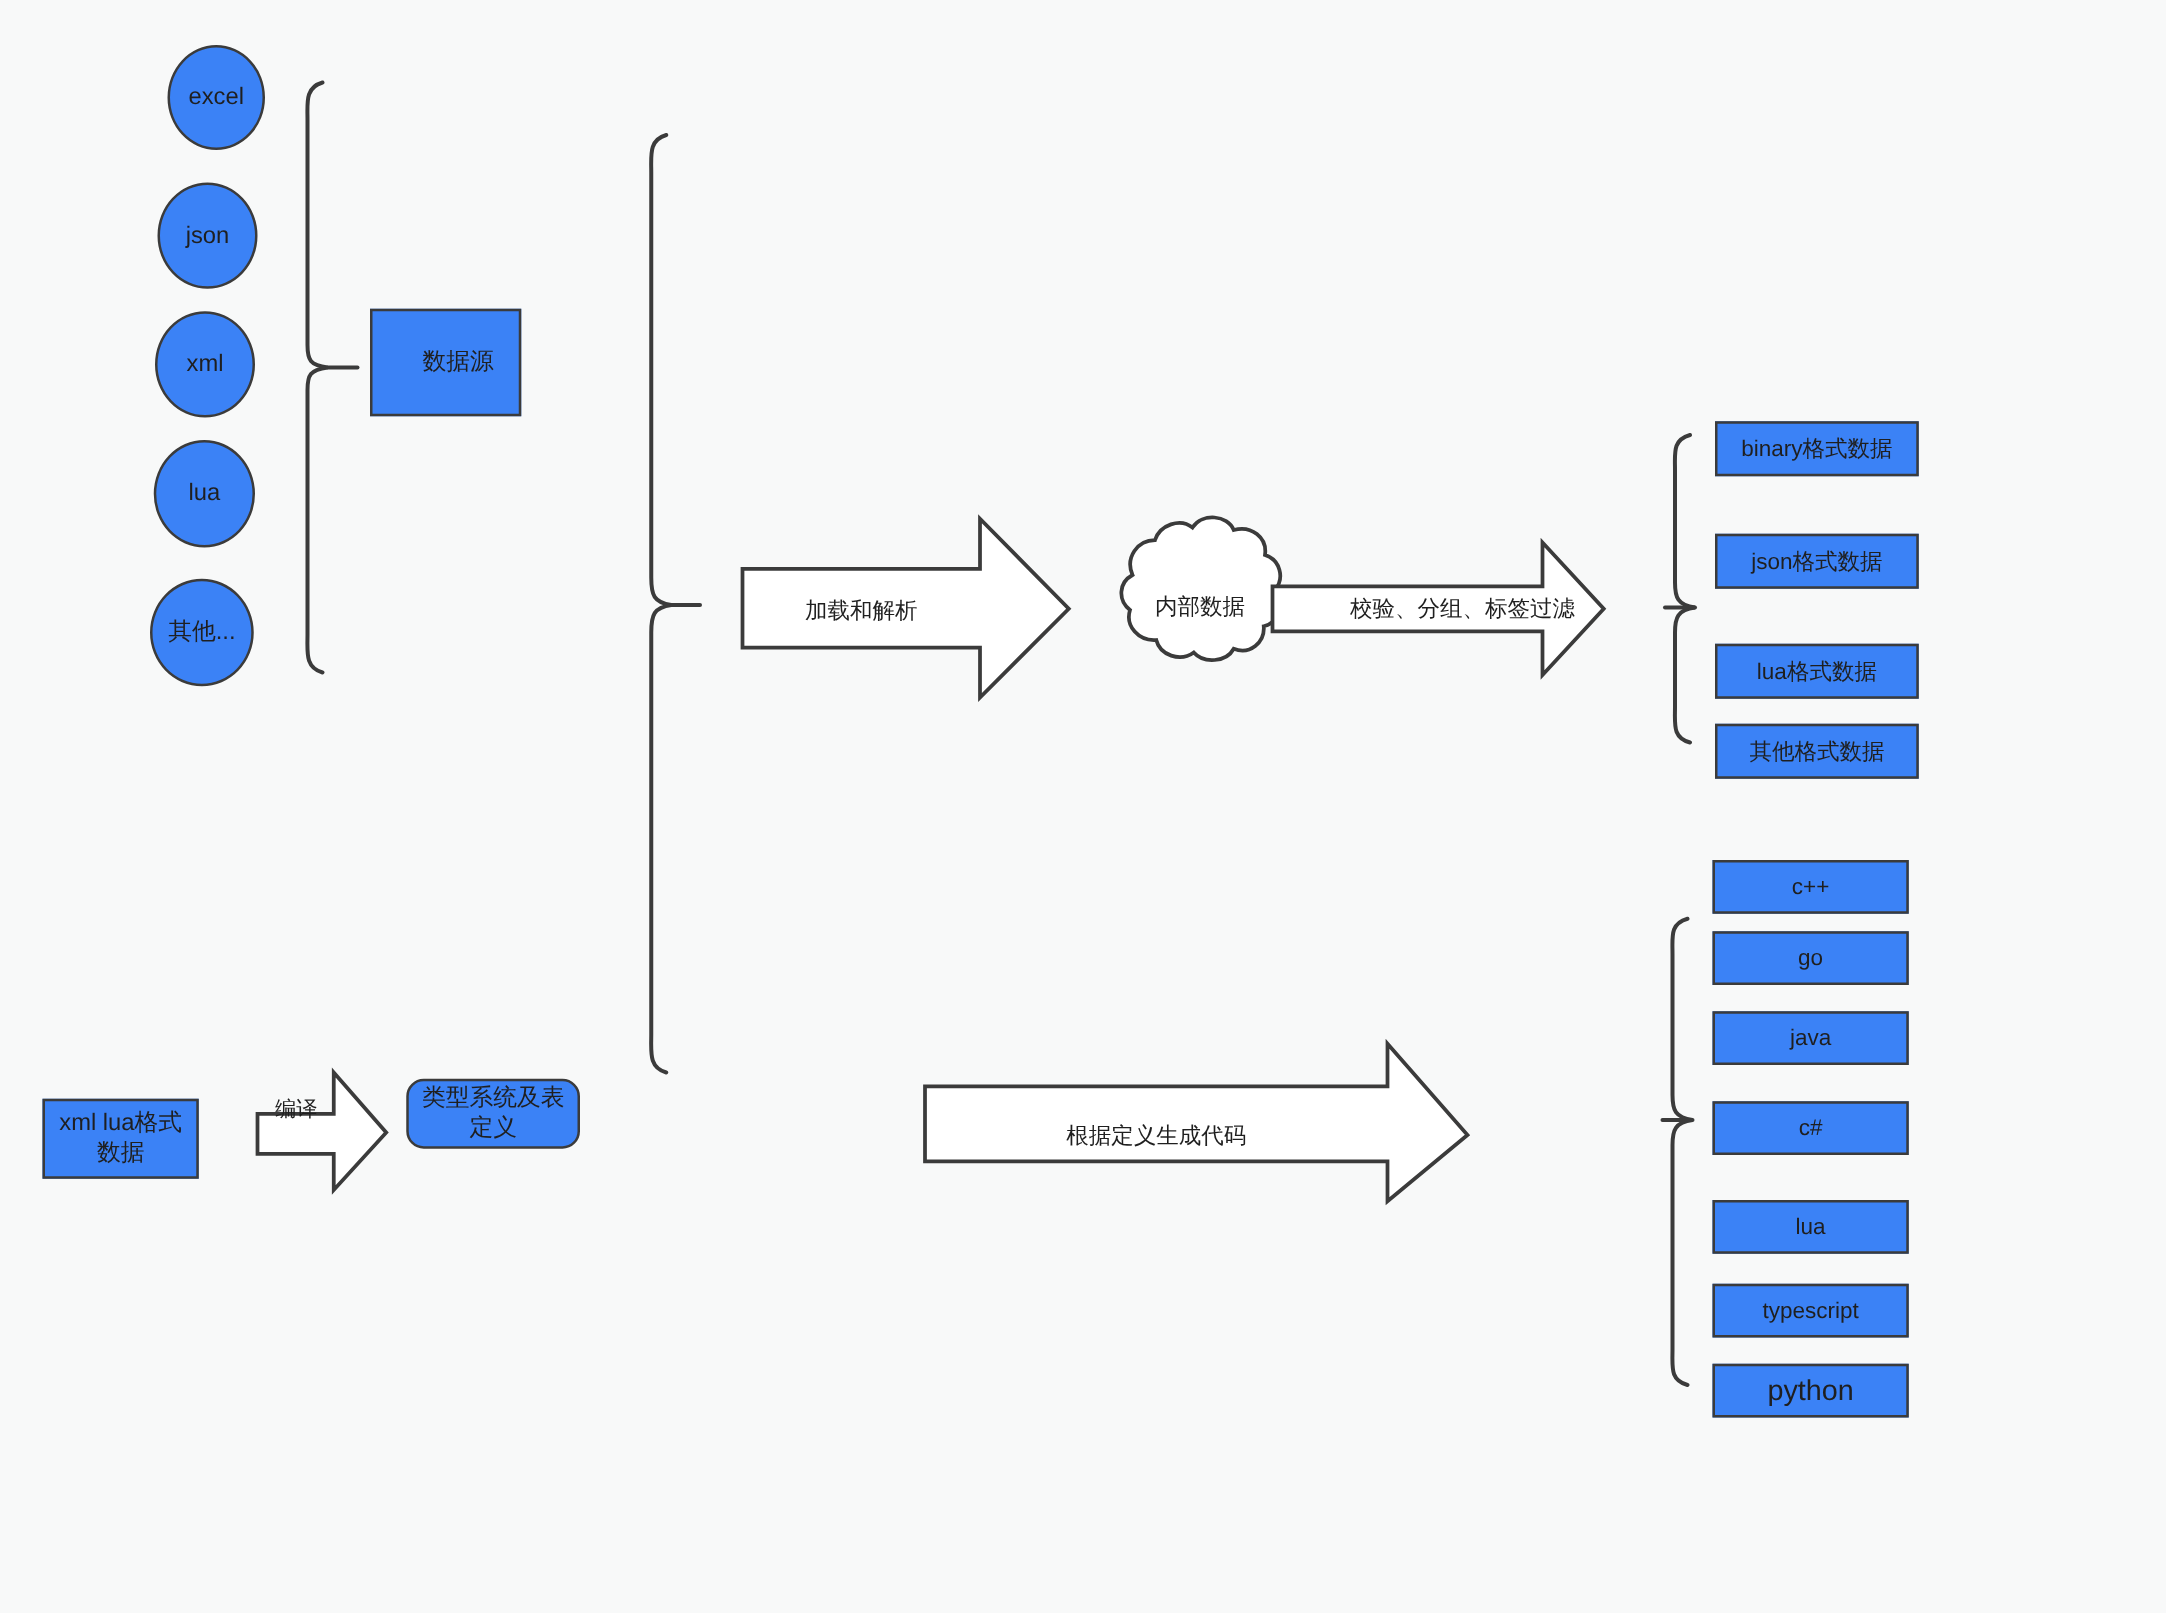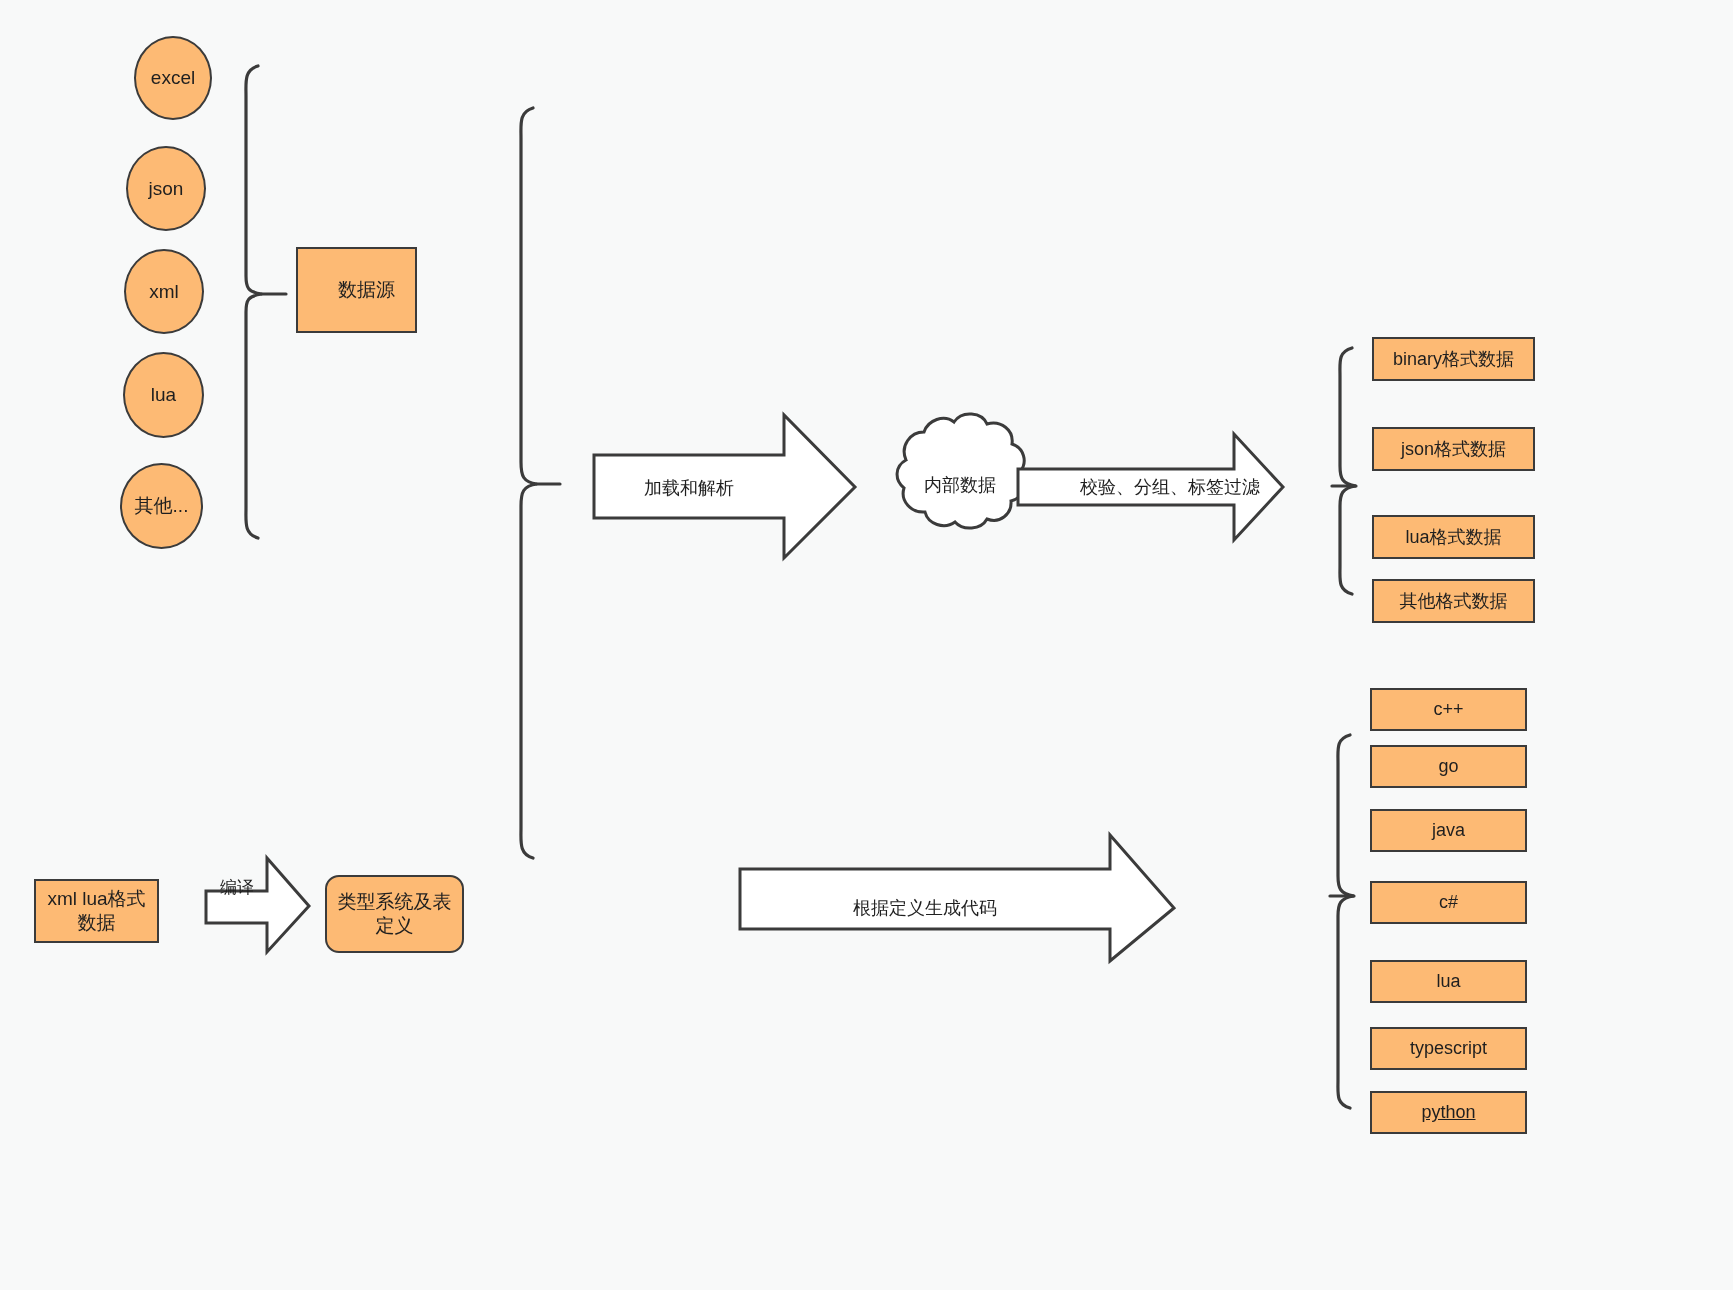--- a/index.html
+++ b/index.html
@@ -10,21 +10,21 @@
     overflow:hidden;
     position:relative;
   }
   #canvas{position:absolute;left:0;top:0;width:1733px;height:1290px;}
   .node{
     position:absolute;
     box-sizing:border-box;
     display:flex;align-items:center;justify-content:center;
     text-align:center;
     color:#1f1f1f;
-    background:#fdba74;
+    background:#3b82f6;
     border:2.5px solid #3b3b3b;
     line-height:1.25;
     z-index:3;
   }
   .ellipse{border-radius:50%;}
   .rounded{border-radius:14px;}
   .label-free{
     position:absolute;
     display:flex;align-items:center;justify-content:center;
     text-align:center;
@@ -187,25 +187,25 @@
   </div>
   <div class="node" style="left:1370px;top:881px;width:157px;height:43px;font-size:18px;">
     <span>c#</span>
   </div>
   <div class="node" style="left:1370px;top:960px;width:157px;height:43px;font-size:18px;">
     <span>lua</span>
   </div>
   <div class="node" style="left:1370px;top:1027px;width:157px;height:43px;font-size:18px;">
     <span>typescript</span>
   </div>
-  <div class="node" style="left:1370px;top:1091px;width:157px;height:43px;font-size:18px;text-decoration:underline;">
+  <div class="node" style="left:1370px;top:1091px;width:157px;height:43px;font-size:23px;">
     <span>python</span>
   </div>
 
   <div class="node" style="left:34px;top:879px;width:125px;height:64px;font-size:19px;padding:0 6px;">
     <span>xml lua格式数据</span>
   </div>
 
-  <div class="node rounded" style="left:325px;top:863px;width:139px;height:78px;font-size:19px;padding:0 8px;margin-top:12px;">
+  <div class="node rounded" style="left:325px;top:863px;width:139px;height:56px;font-size:19px;padding:0 8px;">
     <span>类型系统及表定义</span>
   </div>
 
 </div>
 
 </body></html>

